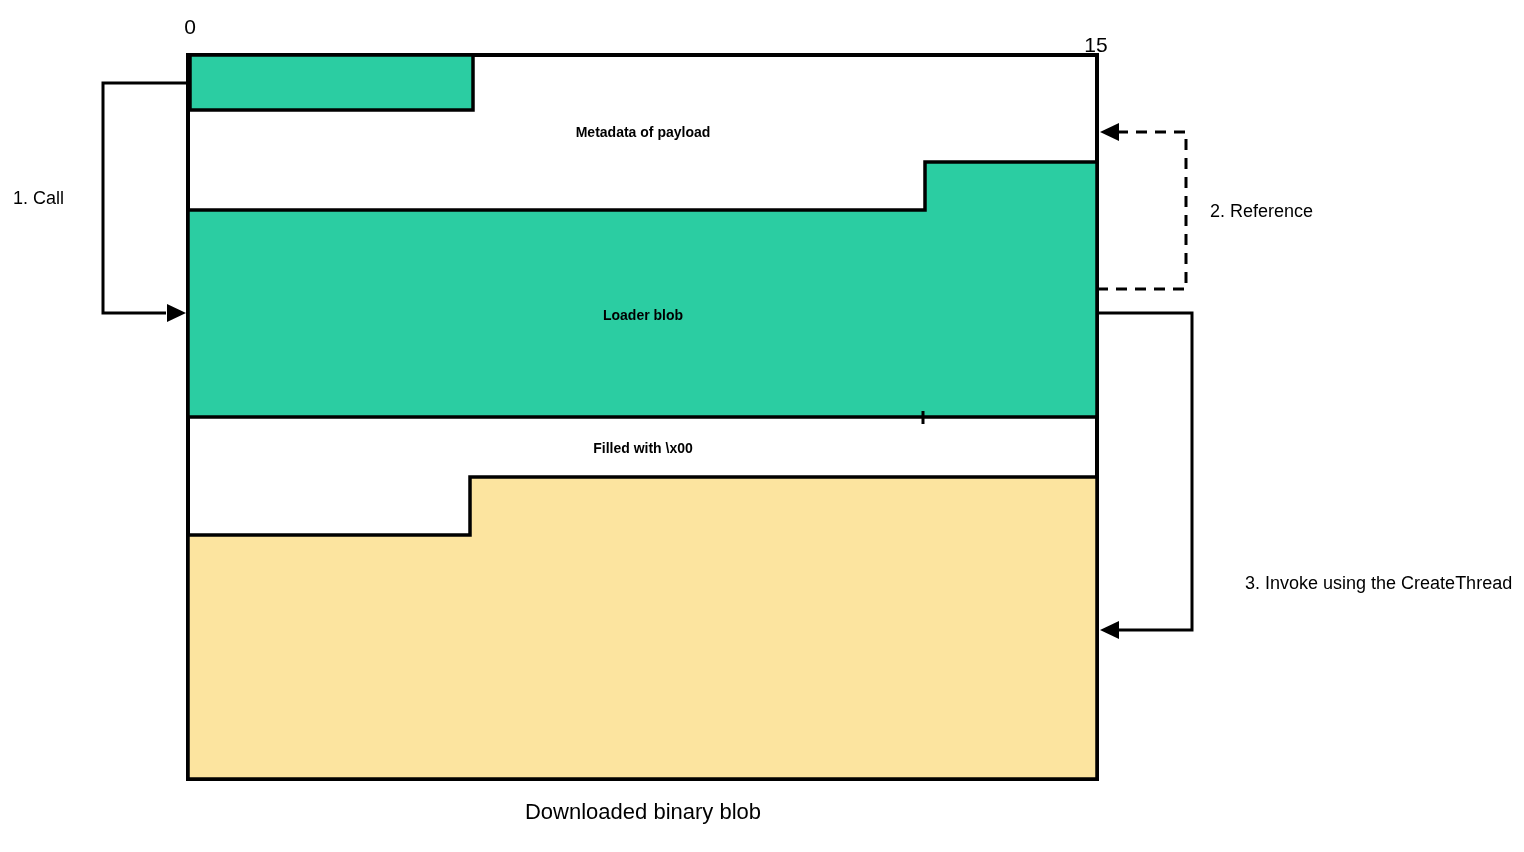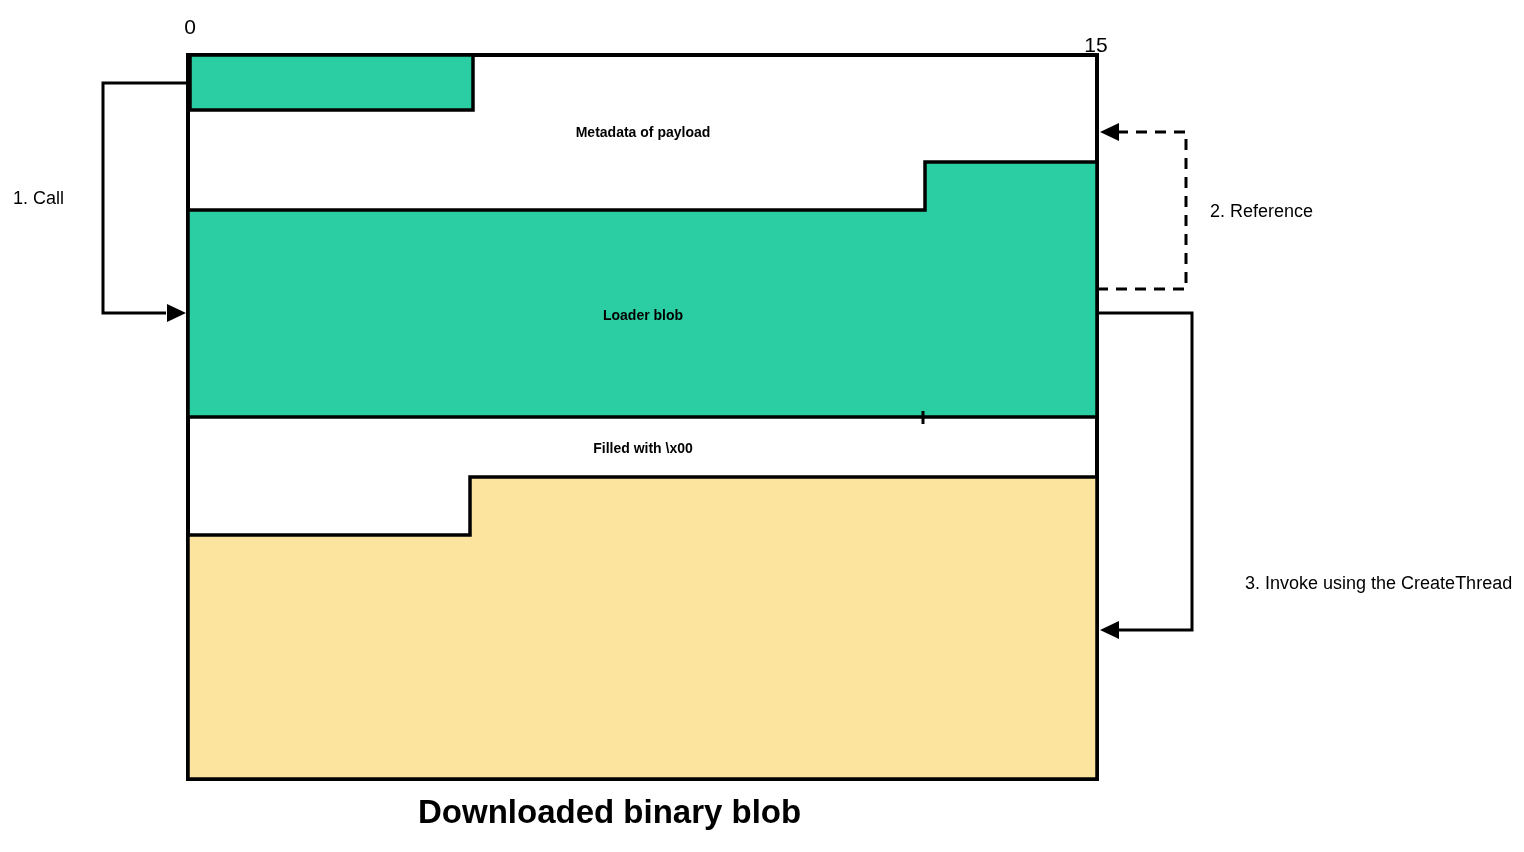--- a/index.html
+++ b/index.html
@@ -37,24 +37,24 @@
     line-height: 24px;
     text-align: center;
     width: 40px;
   }
   .anno-lbl {
     font-size: 18px;
     line-height: 21px;
     text-align: left;
   }
   .caption-lbl {
-    font-weight: bold;
-    font-size: 33px;
+    font-weight: normal;
+    font-size: 22px;
     line-height: 30px;
-    text-align: left;
+    text-align: center;
     width: 450px;
   }
   .call-box-lbl {
     font-weight: bold;
     font-size: 20px;
     line-height: 55px;
     text-align: center;
     width: 283px;
   }
 </style>

